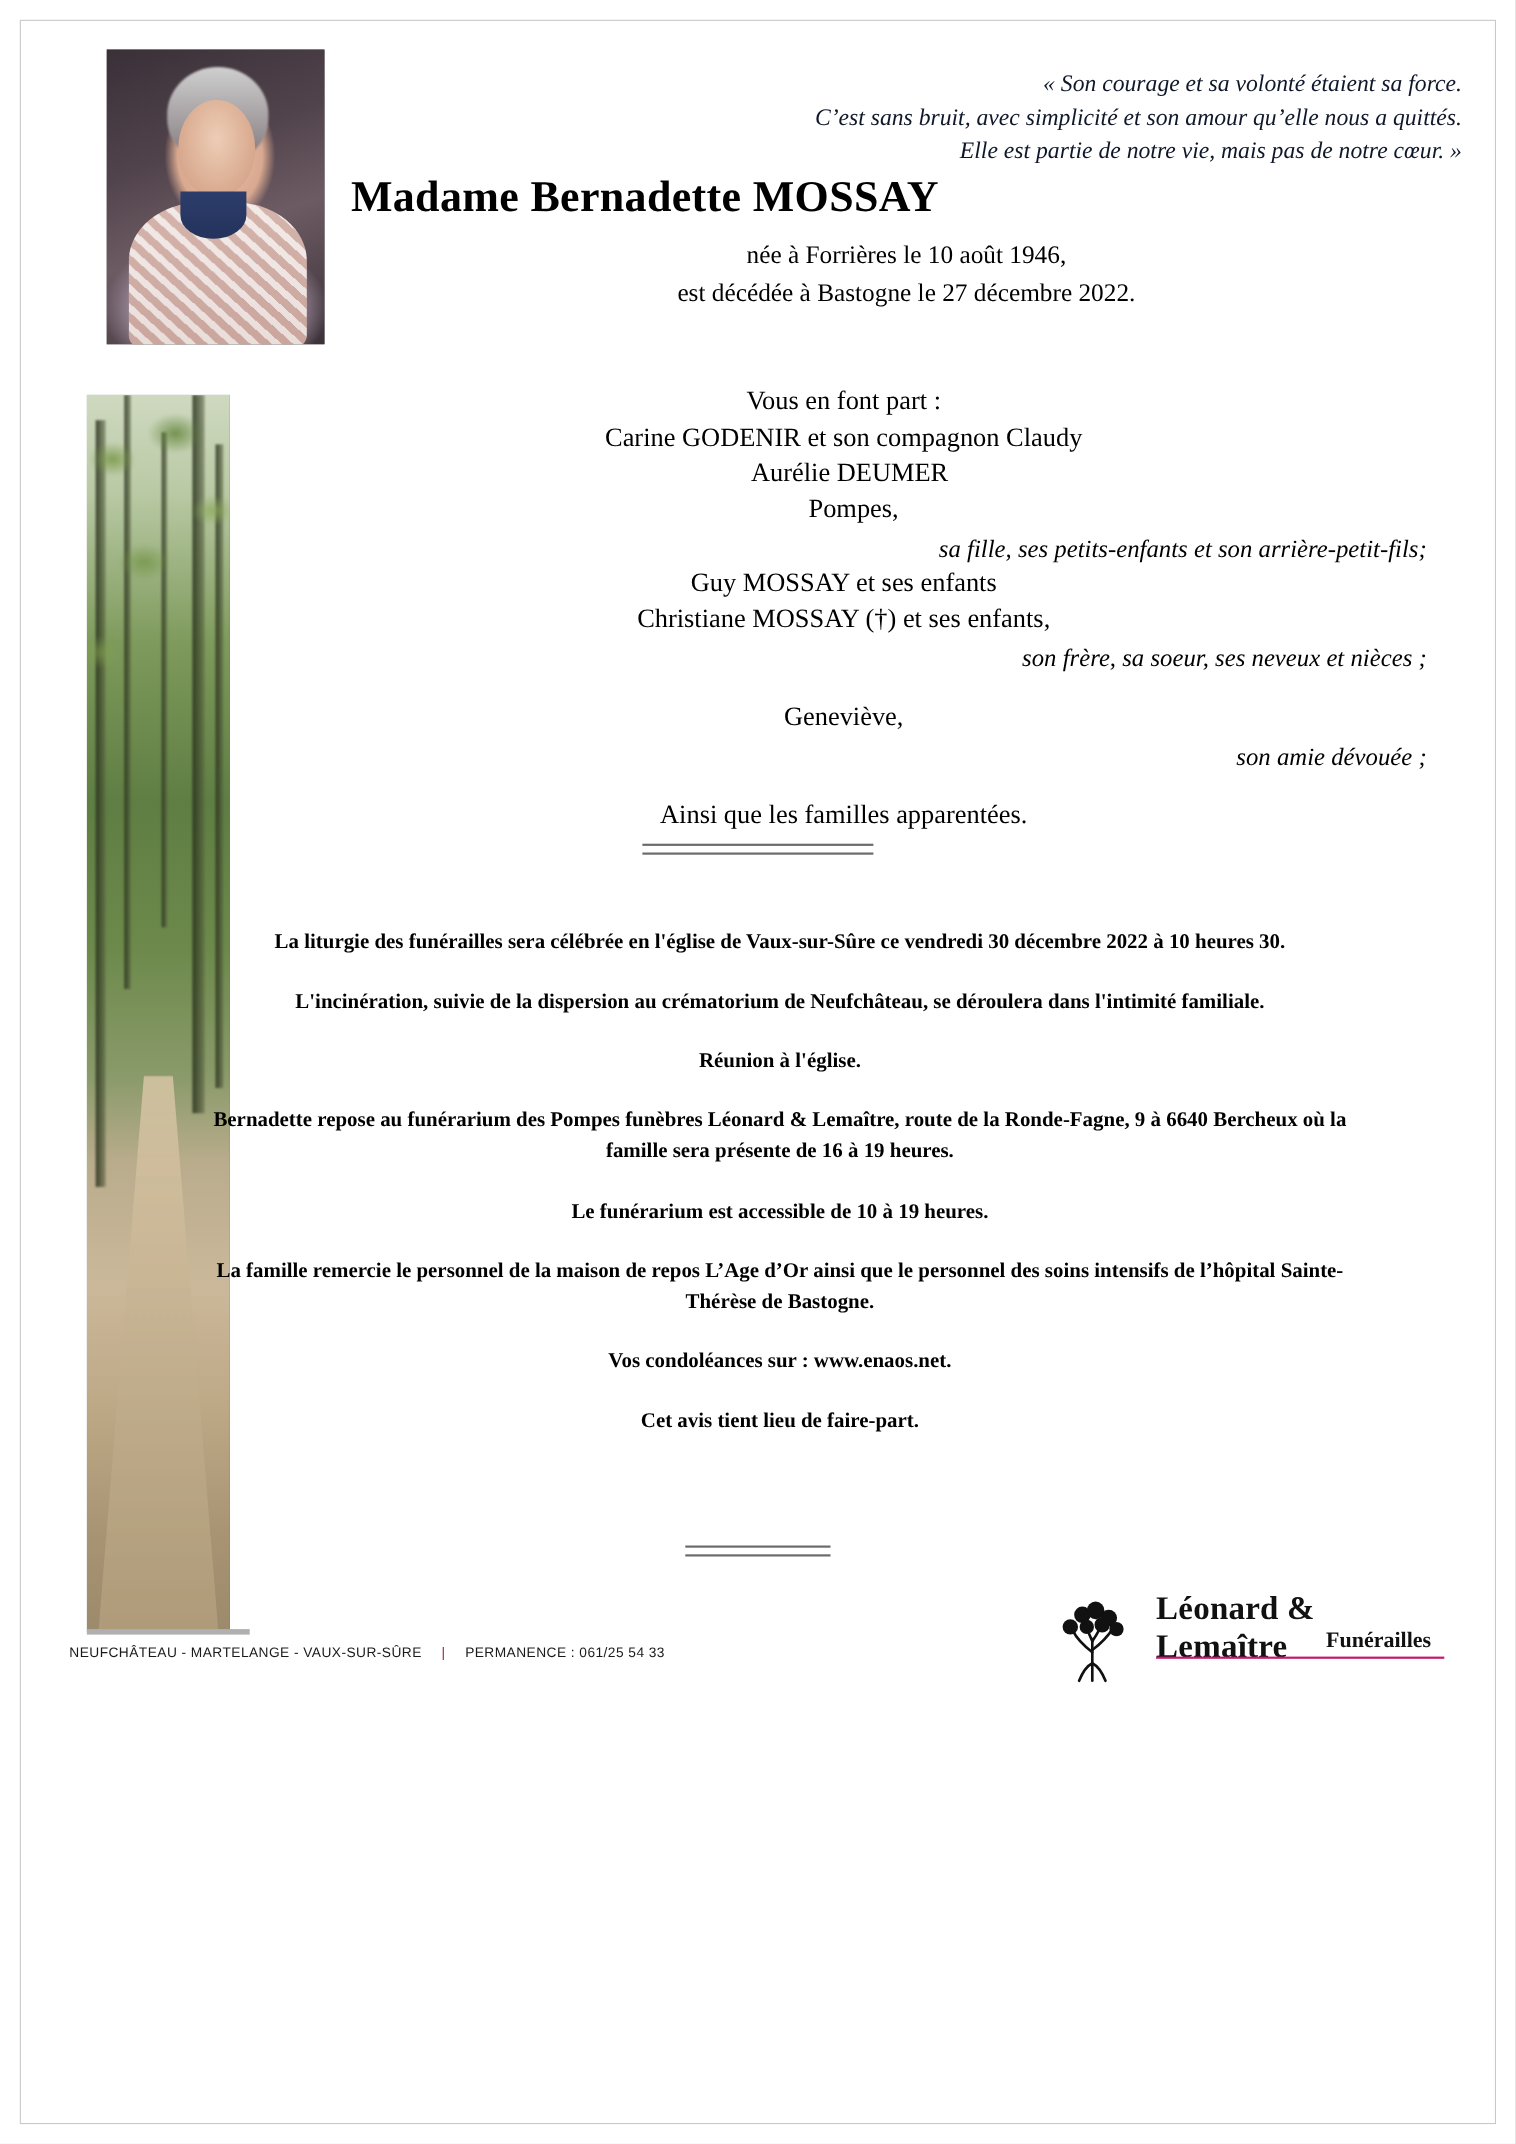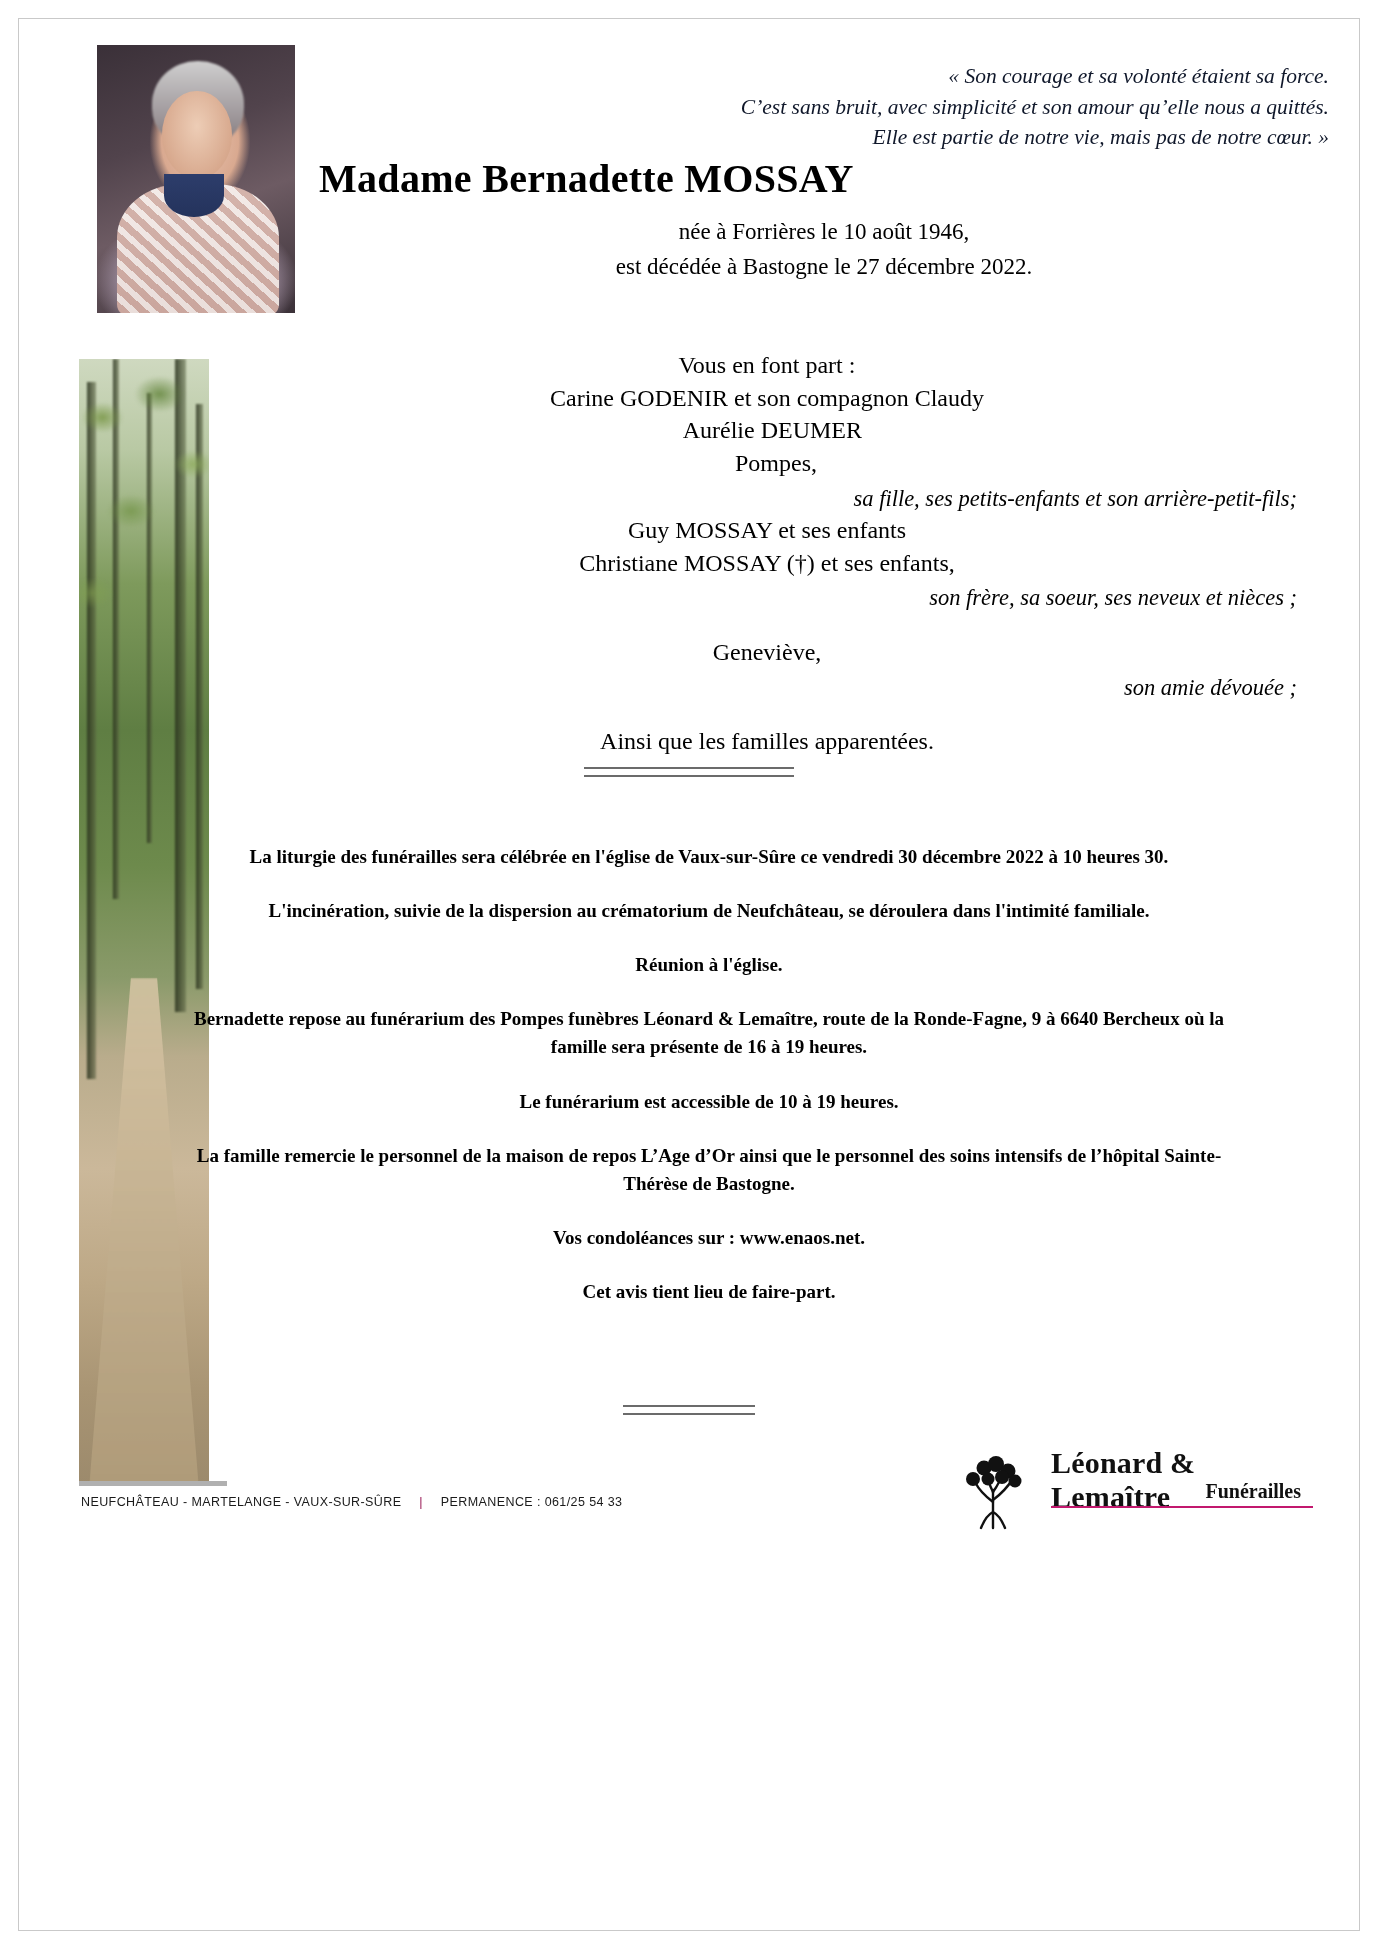--- a/index.html
+++ b/index.html
@@ -212,21 +212,21 @@
   .footer-rule {
     position: absolute;
     left: 60px;
     top: 1462px;
     width: 148px;
     height: 5px;
     background: #b0b0b0;
   }
   .footer-left {
     position: absolute;
-    left: 62px;
+    left: 44px;
     top: 1476px;
     font-family: "Liberation Sans", sans-serif;
     font-size: 12.5px;
     letter-spacing: .4px;
     color: #1a1a1a;
     white-space: nowrap;
   }
   .footer-left .divider {
     display: inline-block;
     margin: 0 14px;

